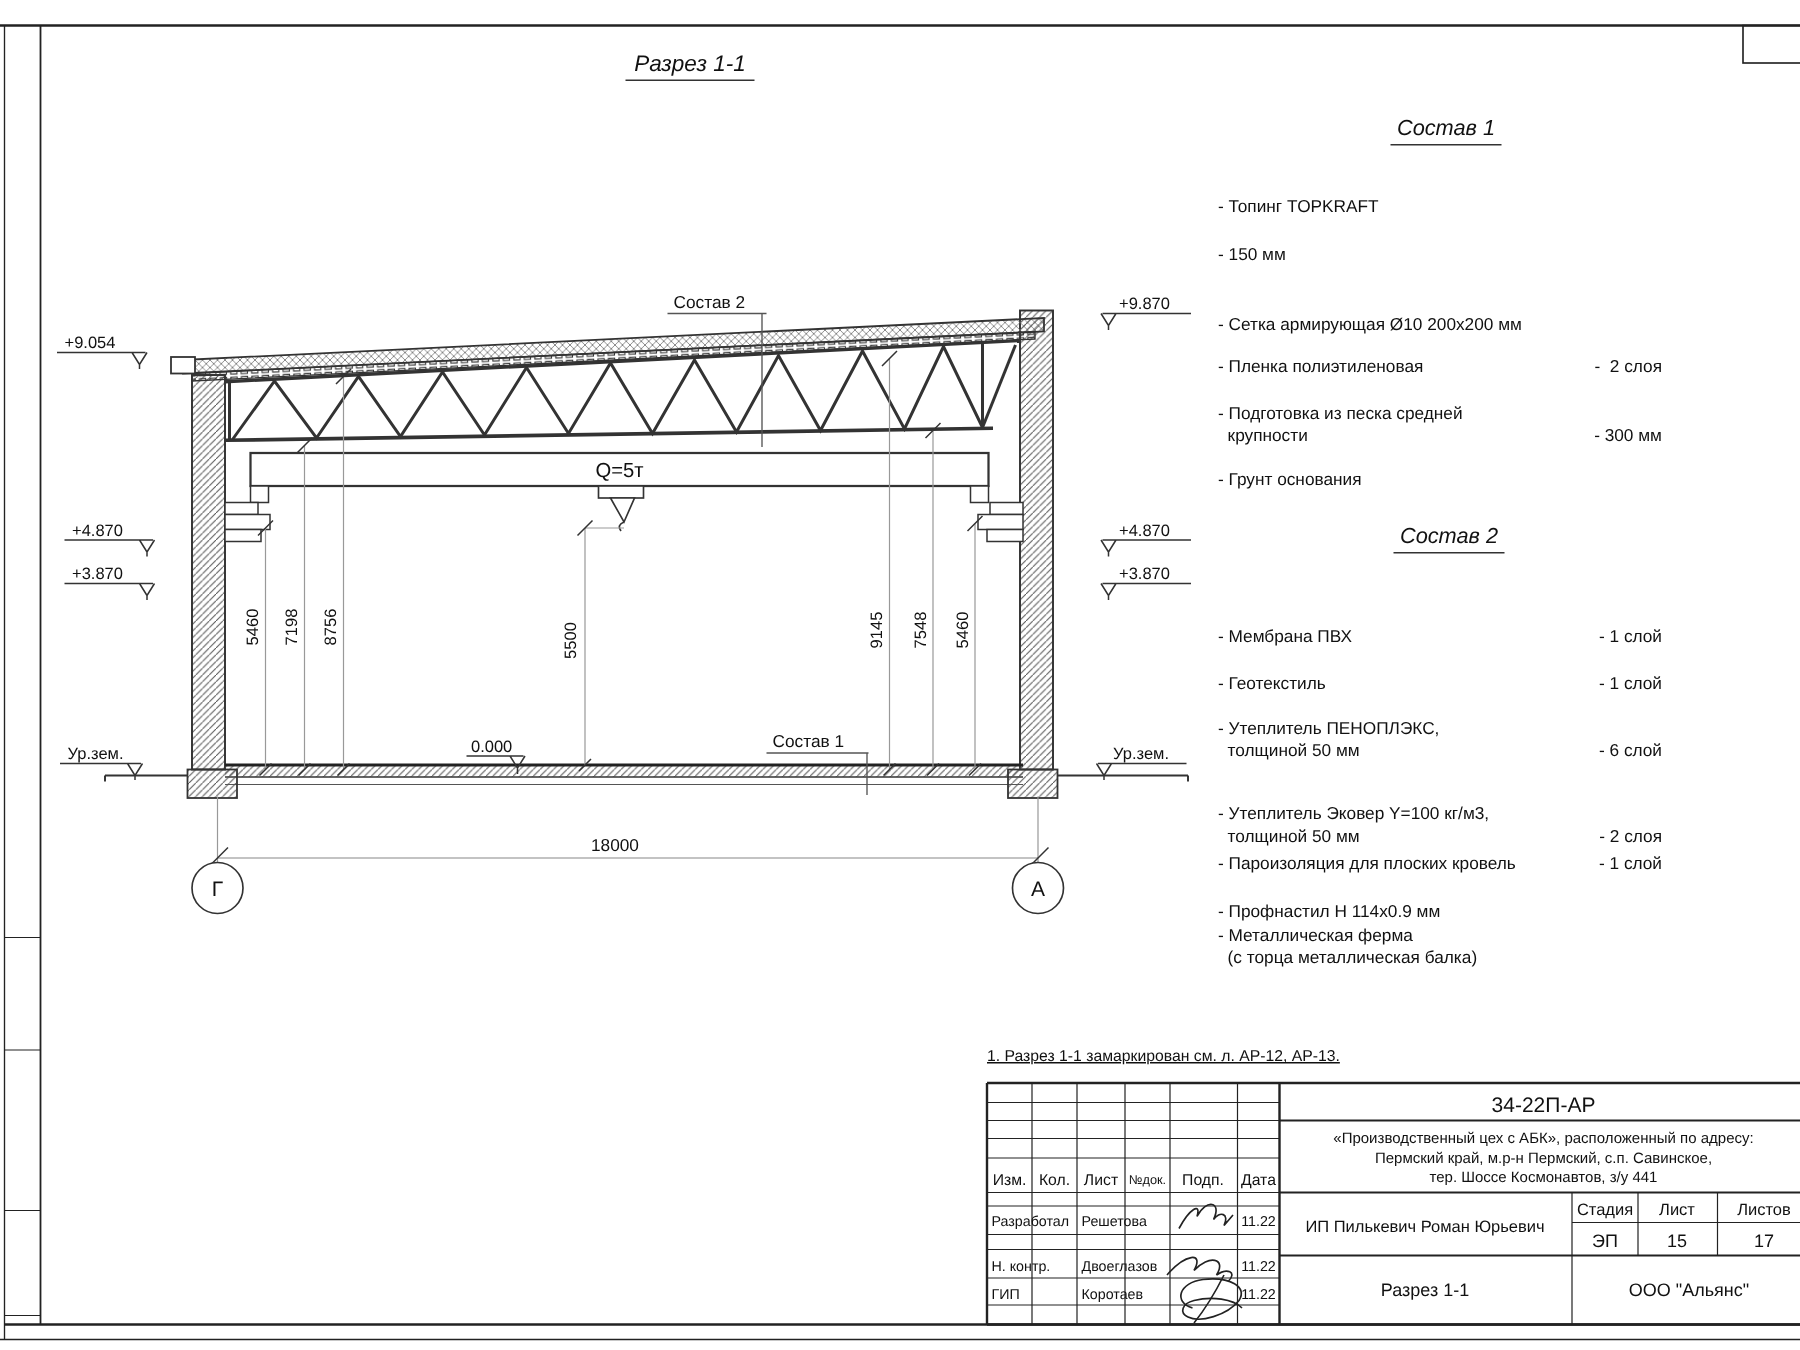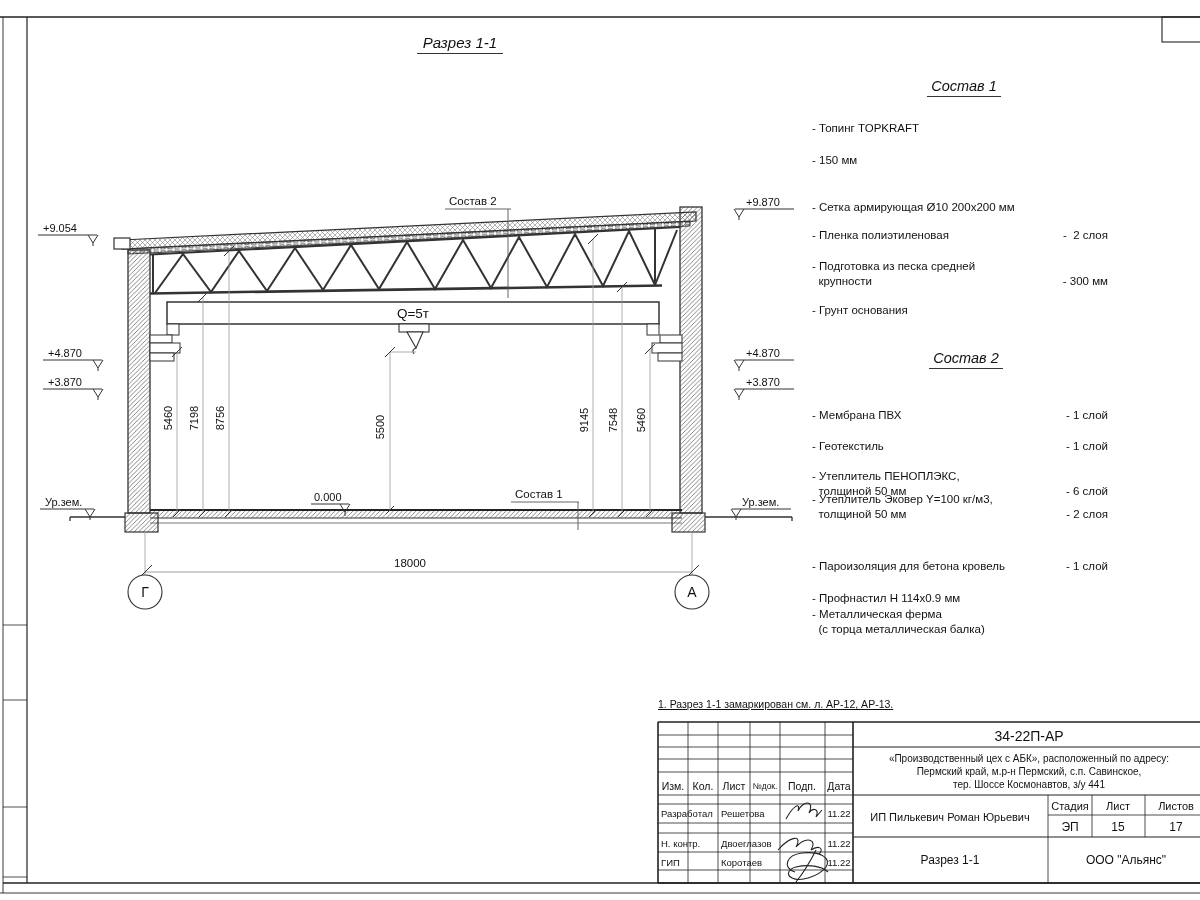--- a/index.html
+++ b/index.html
@@ -4,21 +4,21 @@
 <style>
   html,body{margin:0;padding:0;background:#e8e8e8;}
   .sheet{position:relative;width:1200px;height:900px;background:#ffffff;
          font-family:"Liberation Sans",sans-serif;color:#111;overflow:hidden;}
   .abs{position:absolute;}
   .dwg-title{left:385px;top:34px;width:150px;text-align:center;font-size:15px;font-style:italic;}
   .dwg-title span{border-bottom:1px solid #333;padding:0 6px 2px 6px;}
   .list-head{width:130px;text-align:center;font-size:14.5px;font-style:italic;}
   .list-head span{border-bottom:1px solid #333;padding:0 4px 2px 4px;}
   .mrow{position:absolute;left:812px;width:296px;display:flex;justify-content:space-between;
-        align-items:flex-end;font-size:11.5px;line-height:15px;}
+        align-items:flex-end;font-size:11.5px;line-height:15px;margin-top:10px;}
   .mrow .mt{white-space:pre-line;}
   .mrow .mv{white-space:pre;text-align:center;flex:0 0 auto;}
   .note{left:658px;top:698px;font-size:10.5px;text-decoration:underline;}
   svg text{fill:#111;font-family:"Liberation Sans",sans-serif;}
 </style>
 </head>
 <body>
 
 <div class="sheet">
 
@@ -270,27 +270,27 @@
     </div>
 <div class="mrow" style="top:439px">
       <span class="mt">- Геотекстиль</span>
       <span class="mv">- 1 слой</span>
     </div>
 <div class="mrow" style="top:469px">
       <span class="mt">- Утеплитель ПЕНОПЛЭКС,
 &nbsp; толщиной 50 мм</span>
       <span class="mv">- 6 слой</span>
     </div>
-<div class="mrow" style="top:492px">
+<div class="mrow" style="top:526px">
       <span class="mt">- Утеплитель Эковер Y=100 кг/м3,
 &nbsp; толщиной 50 мм</span>
       <span class="mv">- 2 слоя</span>
     </div>
 <div class="mrow" style="top:559px">
-      <span class="mt">- Пароизоляция для бетона кровель</span>
+      <span class="mt">- Пароизоляция для плоских кровель</span>
       <span class="mv">- 1 слой</span>
     </div>
 <div class="mrow" style="top:591px">
       <span class="mt">- Профнастил Н 114х0.9 мм</span>
       <span class="mv"></span>
     </div>
 <div class="mrow" style="top:607px">
       <span class="mt">- Металлическая ферма
 &nbsp; (с торца металлическая балка)</span>
       <span class="mv"></span>

